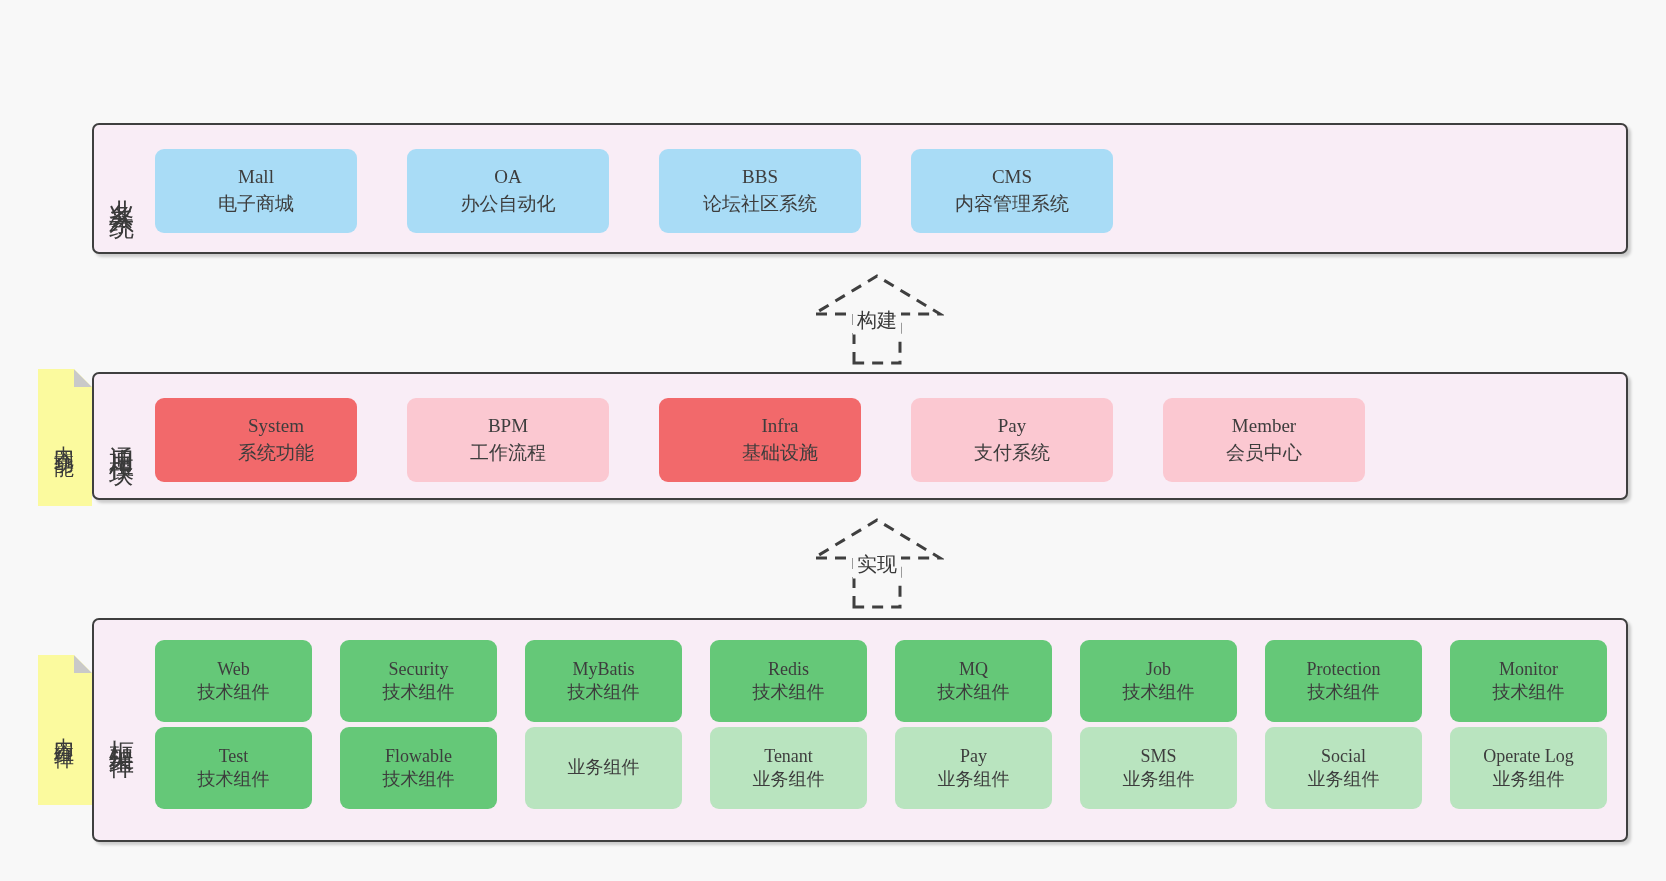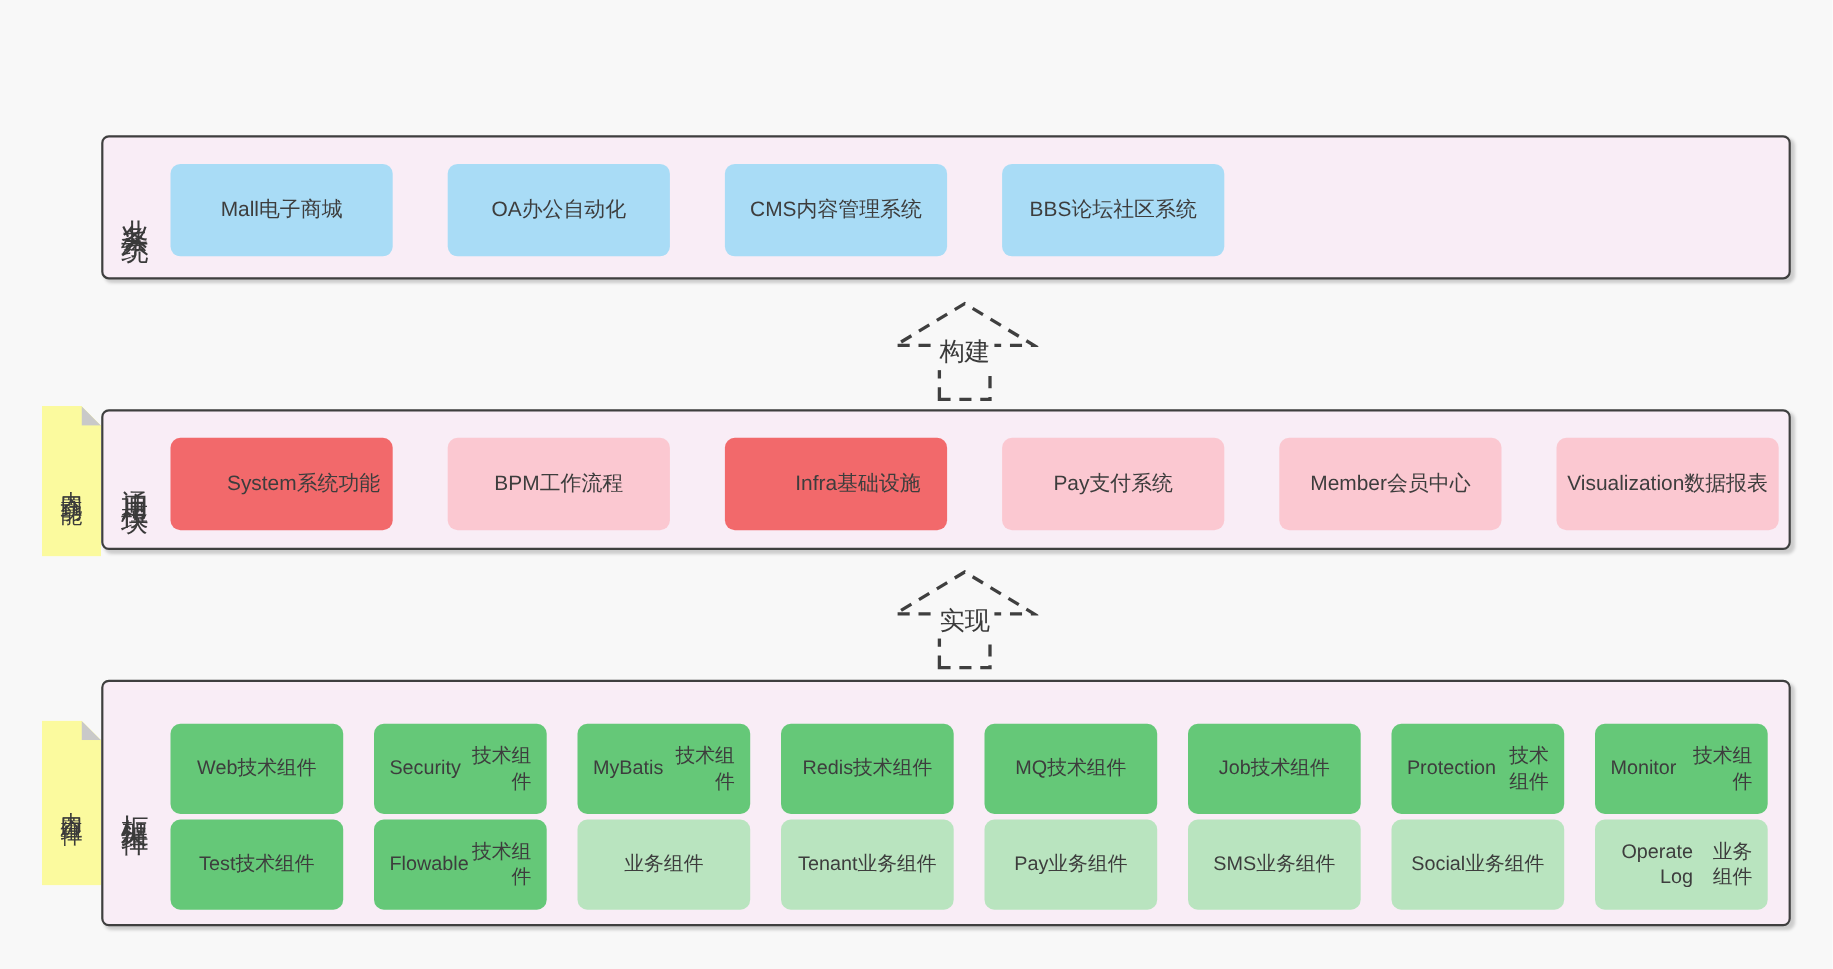--- a/index.html
+++ b/index.html
@@ -24,42 +24,42 @@
     position:absolute; left:12px; top:50%; transform:translateY(-50%);
     writing-mode:vertical-rl; text-orientation:upright;
     font-size:25px; letter-spacing:5px; color:#3a3a3a; white-space:nowrap;
   }
   .box-row{position:absolute; left:61px; display:flex;}
   .row-6{gap:50px; top:24px;}
   .row-6 .box{width:202px; height:84px; font-size:19px;}
   .row-8{gap:28px;}
   #comp-row-1{top:20px;}
   #comp-row-2{top:107px;}
-  .row-8 .box{width:157px; height:82px; font-size:18px; padding:0 14px;margin-top:18px;}
+  .row-8 .box{width:157px; height:82px; font-size:18px; padding:0 14px;}
   .box{
     box-sizing:border-box; border-radius:9px; flex:none;
-    display:flex; align-items:center; justify-content:center;
-    text-align:right; line-height:1.42;
+    display:flex; flex-direction:column; align-items:center; justify-content:center;
+    text-align:left; line-height:1.42;font-family:Liberation Serif, serif;
   }
   .row-8 .box{line-height:1.3;}
   .box span{display:block;}
   .box[data-variant="blue"]{background:var(--blue,#a9dcf6);}
   .box[data-variant="red"]{background:var(--red,#f2696b);padding-left:40px;}
   .box[data-variant="pink"]{background:var(--pink,#fbc8d1);}
   .box[data-variant="green"]{background:var(--green,#65c878);}
   .box[data-variant="green-light"]{background:var(--green-light,#b9e4bf);}
   .arrow{position:absolute; left:810px; width:134px; height:94px; z-index:1;}
   #arrow-build{top:272px;}
   #arrow-implement{top:516px;text-align:right;}
   .arrow svg{display:block; width:134px; height:94px;}
   .arrow path{fill:none; stroke:var(--border,#3f3f3f); stroke-width:3; stroke-dasharray:11 8;}
   .arrow-label{
     position:absolute; left:50%; top:48px; transform:translate(-50%,-50%);
     background:var(--page-bg,#f8f8f8); padding:1px 4px;
-    font-size:23px; color:#3a3a3a; white-space:nowrap;
+    font-size:20px; color:#3a3a3a; white-space:nowrap;
   }
   .sticky{
     position:absolute; left:38px; width:54px; z-index:1;
     background:var(--sticky,#fbfa9e);
     display:flex; align-items:center; justify-content:center;
     clip-path:polygon(0 0, calc(100% - 18px) 0, 100% 18px, 100% 100%, 0 100%);
   }
   .sticky::after{
     content:""; position:absolute; top:0; right:0; width:18px; height:18px;
     background:var(--fold,#c9c9c9);
@@ -89,26 +89,26 @@
     <div class="box-row row-6">
       <div class="box" data-variant="blue">
         <span>Mall</span>
         <span>电子商城</span>
       </div>
       <div class="box" data-variant="blue">
         <span>OA</span>
         <span>办公自动化</span>
       </div>
       <div class="box" data-variant="blue">
+        <span>BBS</span>
+        <span>论坛社区系统</span>
+      </div>
+      <div class="box" data-variant="blue">
         <span>CMS</span>
         <span>内容管理系统</span>
-      </div>
-      <div class="box" data-variant="blue">
-        <span>BBS</span>
-        <span>论坛社区系统</span>
       </div>
     </div>
   </section>
 
   <div class="arrow" id="arrow-build">
     <svg viewBox="0 0 134 94">
       <path d="M44 91 L44 42 L4 42 L67 4 L130 42 L90 42 L90 91 Z"></path>
     </svg>
     <span class="arrow-label">构建</span>
   </div>
@@ -129,24 +129,20 @@
         <span>基础设施</span>
       </div>
       <div class="box" data-variant="pink">
         <span>Pay</span>
         <span>支付系统</span>
       </div>
       <div class="box" data-variant="pink">
         <span>Member</span>
         <span>会员中心</span>
       </div>
-      <div class="box" data-variant="pink">
-        <span>Visualization</span>
-        <span>数据报表</span>
-      </div>
     </div>
   </section>
 
   <div class="arrow" id="arrow-implement">
     <svg viewBox="0 0 134 94">
       <path d="M44 91 L44 42 L4 42 L67 4 L130 42 L90 42 L90 91 Z"></path>
     </svg>
     <span class="arrow-label">实现</span>
   </div>
 

